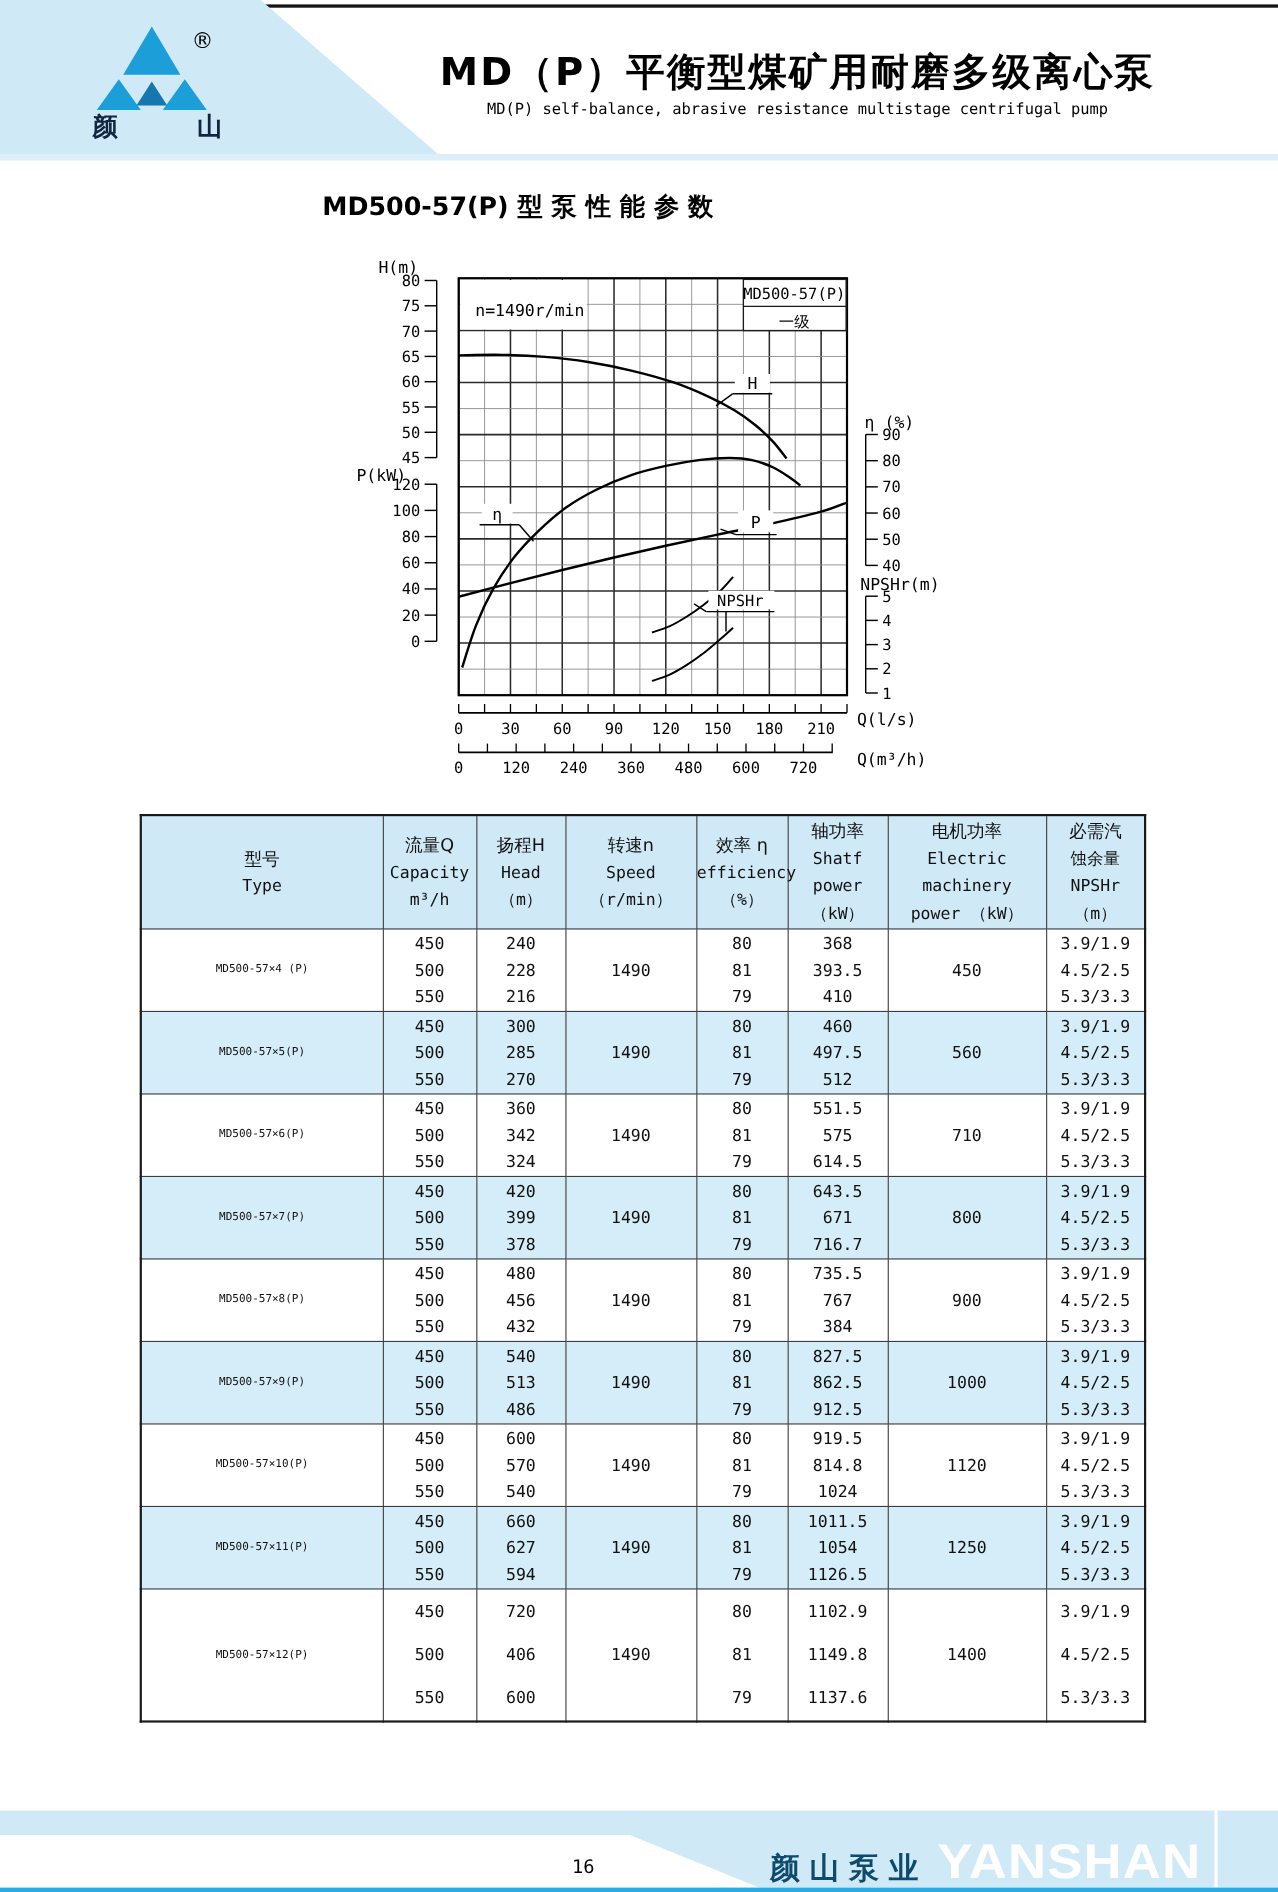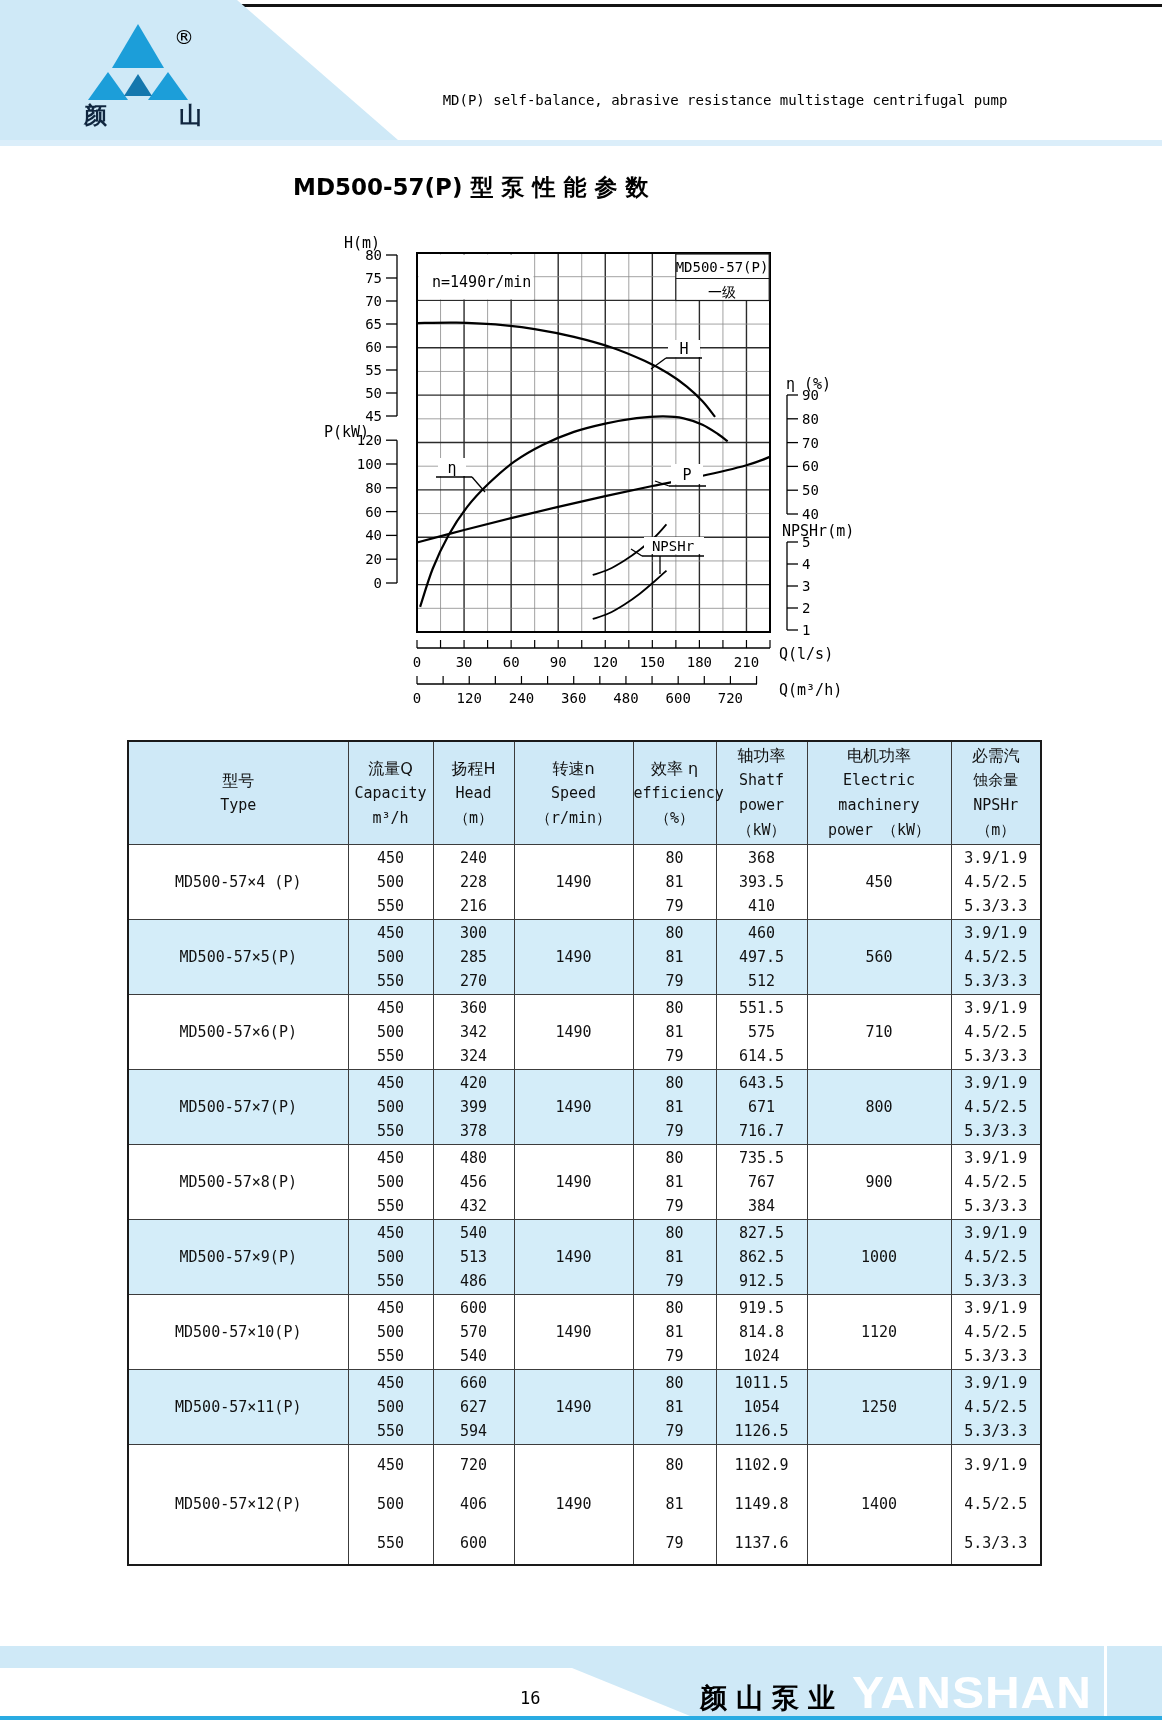--- a/index.html
+++ b/index.html
@@ -41,31 +41,31 @@
   #spec-table th, #spec-table td {
     border:1px solid #3c3c3c; text-align:center; vertical-align:middle; padding:1px 0;
   }
   #spec-table th { background:#cfe9f7; height:86px; font-weight:normal; }
   #spec-table th div { line-height:25px; font-size:16px; }
   #spec-table th div.sub { font-size:15px; font-family:"DejaVu Sans Mono","Liberation Mono",monospace; }
   #spec-table td { font-size:15px; font-family:"DejaVu Sans Mono","Liberation Mono",monospace; }
   #spec-table td div { line-height:24px; }
   #spec-table tr.alt td { background:#d4edf9; }
   #spec-table tr.tall td div { line-height:39px; }
-  #spec-table td.type-cell { font-size:15px;margin-left:28px; }
+  #spec-table td.type-cell { font-size:10px;margin-left:28px; }
 
   
   .foot-band  { left:0; top:1646px; width:1162px; height:70px; background:#cfe9f7; }
   .foot-strip { left:0; top:1716px; width:1162px; height:4px; background:#2aabe2; }
   .foot-notch { left:0; top:1668px; width:700px; height:52px; background:#fff;
                 clip-path:polygon(0 0,572px 0,700px 52px,0 52px); }
   .foot-page  { left:520px; top:1688px; width:90px; text-align:left;
                 font-size:17px; color:#000; }
   .foot-co    { left:700px; top:1680px; font-size:27px; font-weight:bold;
-                letter-spacing:9px; color:#000000; }
+                letter-spacing:9px; color:#0c4a6e; }
   .foot-brand { left:852px; top:1668px; font-size:48px; font-weight:800;
                 letter-spacing:1px; color:#fff; transform:scaleY(0.92);
                 transform-origin:top left; font-family:"Liberation Sans","DejaVu Sans",sans-serif; }
   .foot-vline { left:1104px; top:1646px; width:3px; height:74px; background:#fff; }
 </style>
 </head>
 <body>
 
 <div class="page">
 
@@ -79,20 +79,21 @@
     <polygon points="26,50 6,78 46,78" fill="#1c9ed9"></polygon>
     <polygon points="86,50 66,78 106,78" fill="#1c9ed9"></polygon>
     <polygon points="56,52 42,74 70,74" fill="#1577ad"></polygon>
     <text x="92" y="22" font-size="20">®</text>
   </svg>
   <div class="abs logo-text">
     <span>颜</span>
     <span>山</span>
   </div>
 
+  <div class="abs title-zh">MD（P）平衡型煤矿用耐磨多级离心泵</div>
   <div class="abs title-en mono">MD(P) self-balance, abrasive resistance multistage centrifugal pump</div>
 
   <div class="abs chart-title-zh">MD500-57(P) 型 泵 性 能 参 数</div>
 
   <svg id="chart-svg" class="abs" width="1162" height="720" viewBox="0 0 1162 720">
     <g id="g-grid">
         <line x1="417" y1="253" x2="417" y2="632" stroke="#2b2b2b" stroke-width="1.4"></line>
         <line x1="440.5333" y1="253" x2="440.5333" y2="632" stroke="#8a8a8a" stroke-width="0.8"></line>
         <line x1="464.0666" y1="253" x2="464.0666" y2="632" stroke="#2b2b2b" stroke-width="1.4"></line>
         <line x1="487.5999" y1="253" x2="487.5999" y2="632" stroke="#8a8a8a" stroke-width="0.8"></line>

